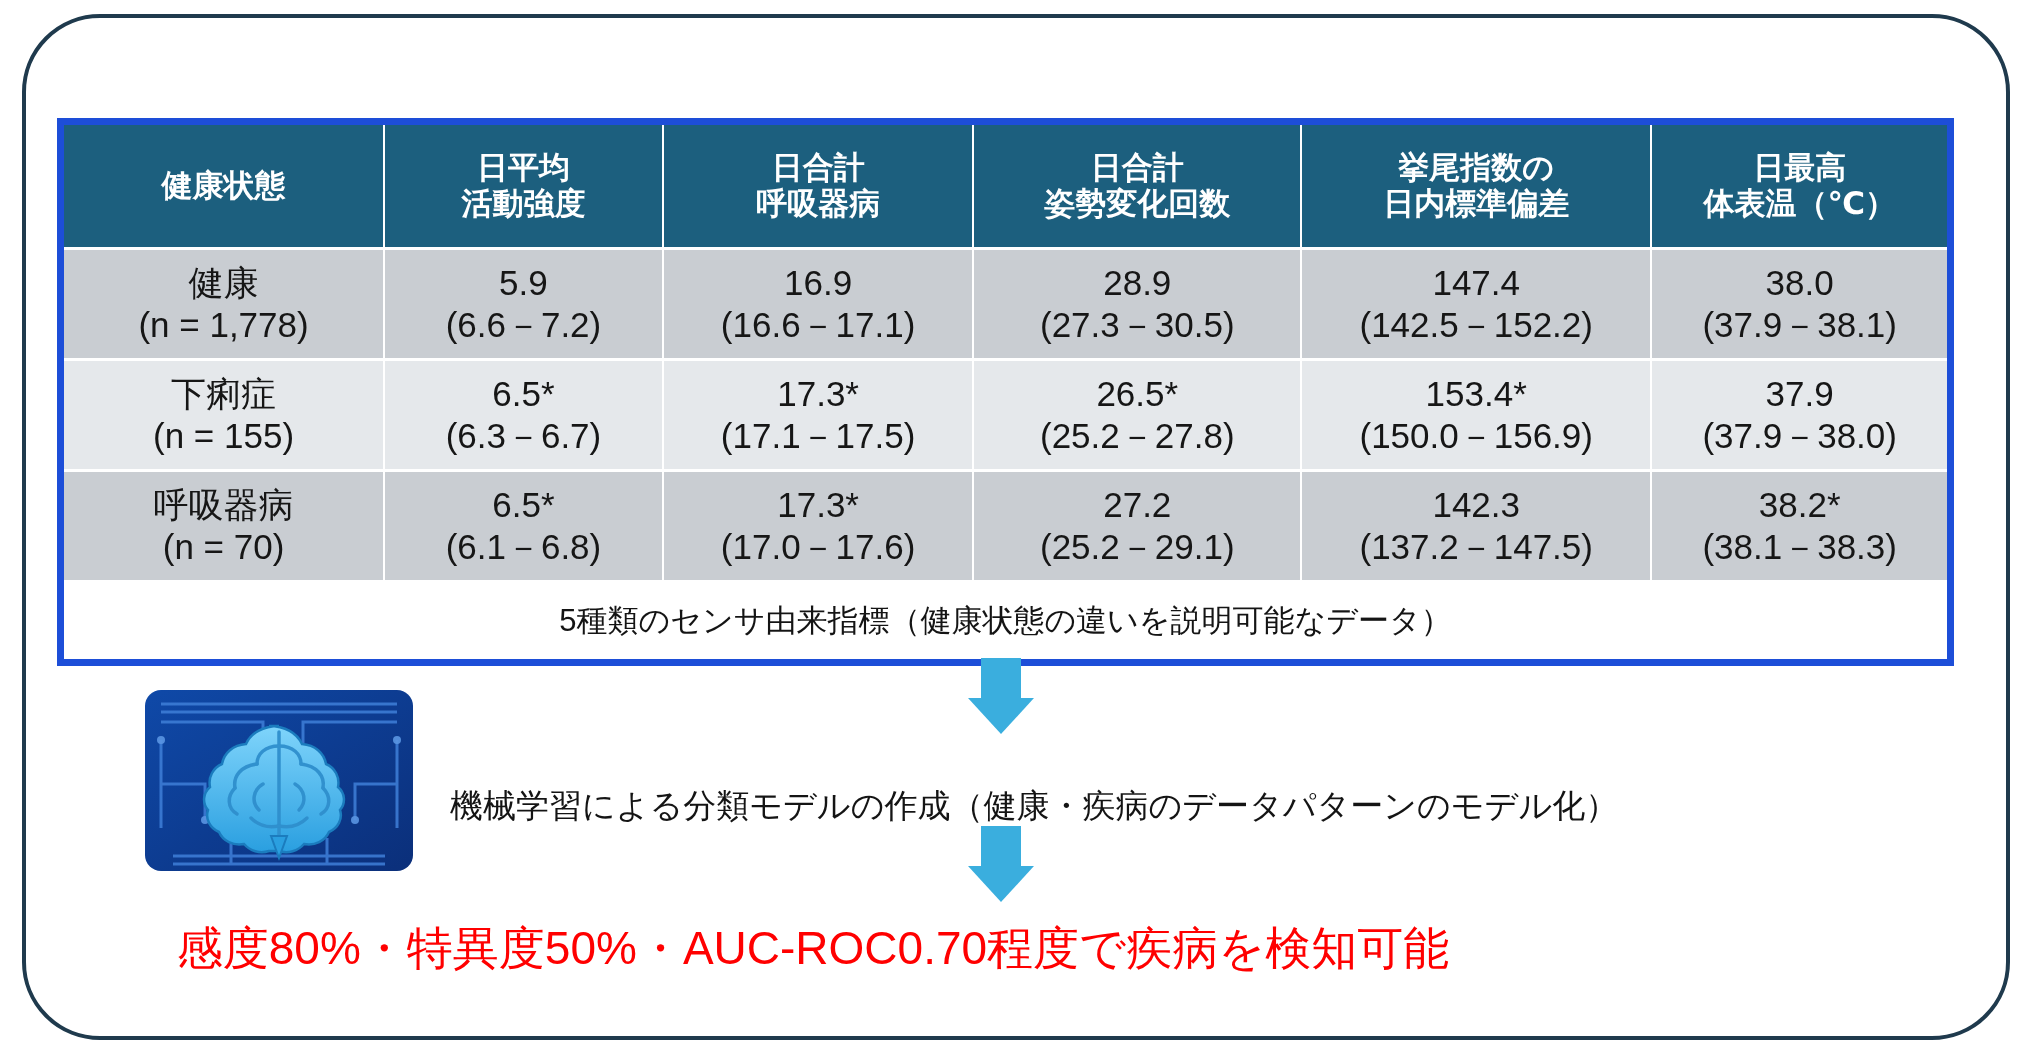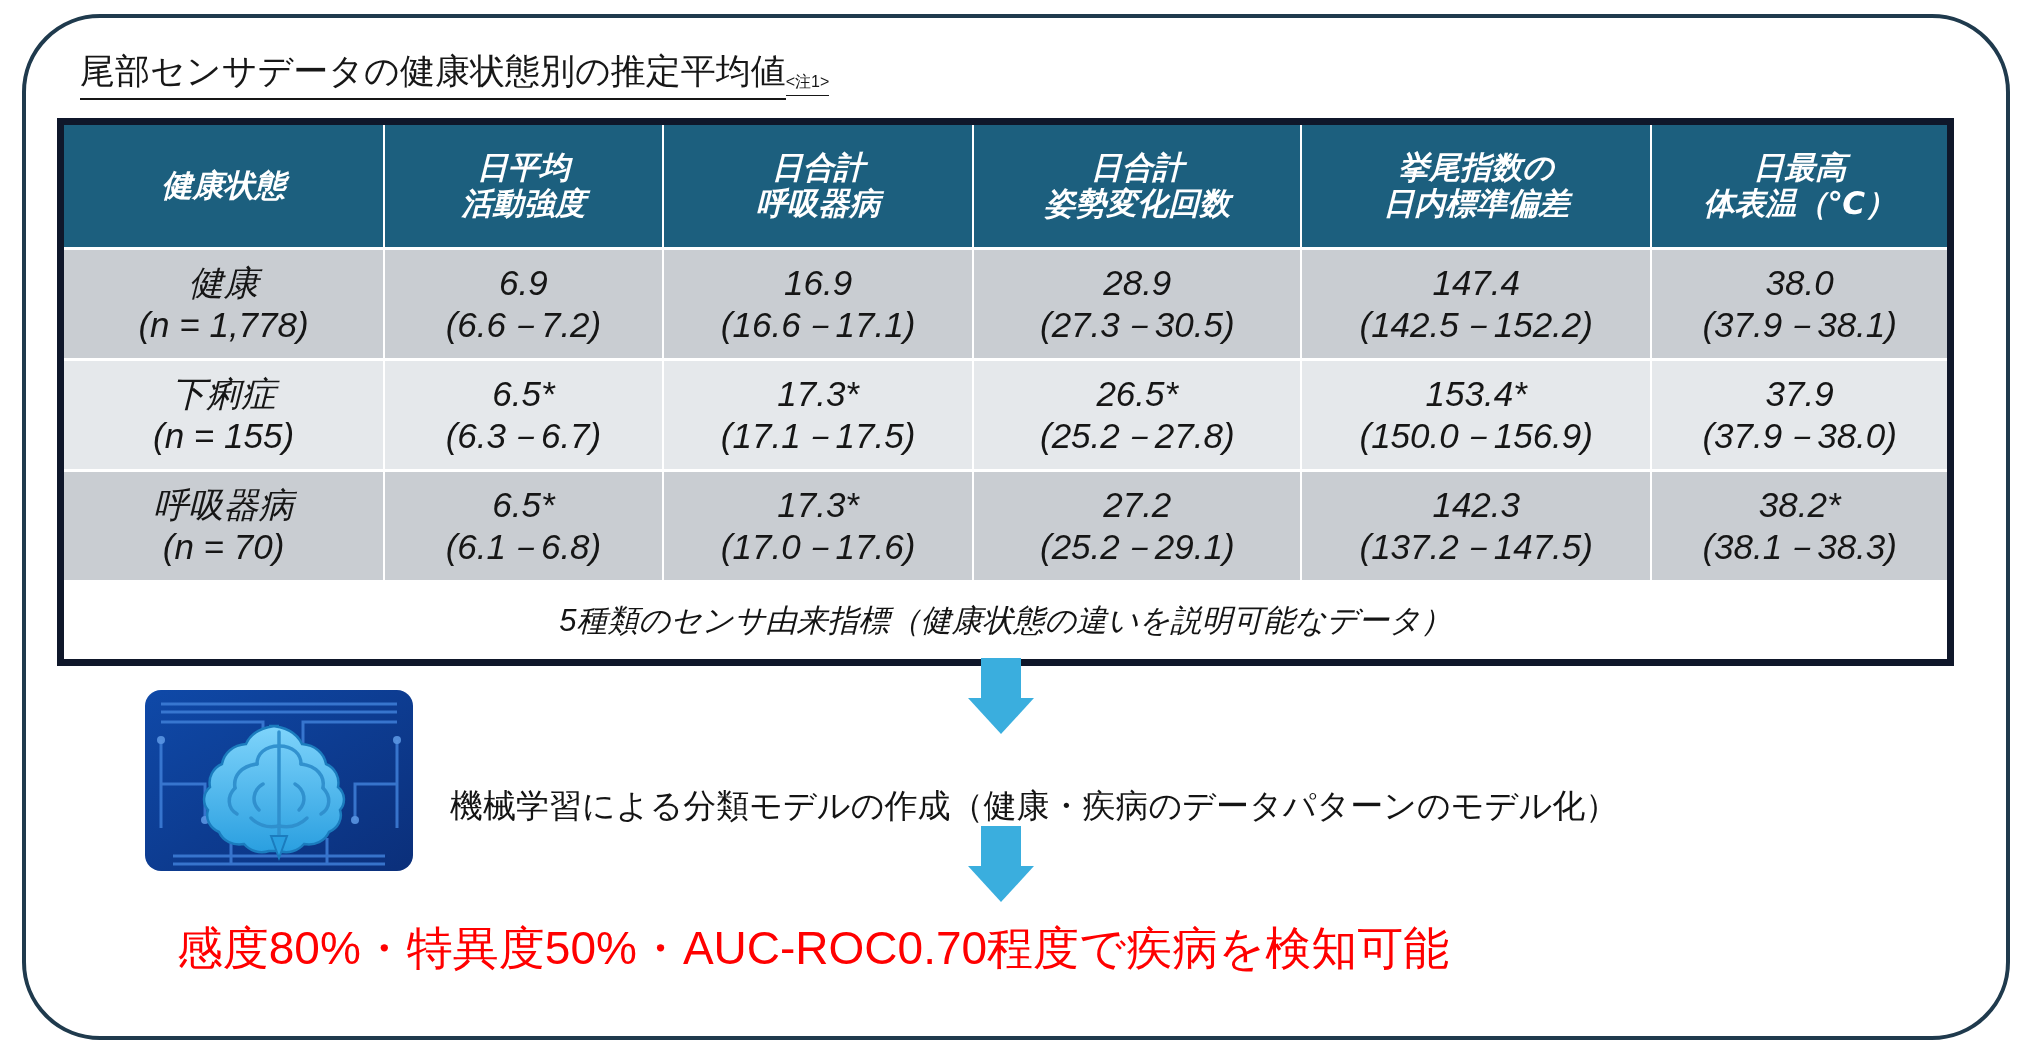--- a/index.html
+++ b/index.html
@@ -45,24 +45,23 @@
     padding-bottom:2px;
     margin-bottom:4px;
     white-space:nowrap;
   }
 
   
   .table-outer{
     position:absolute;
     left:57px;top:118px;
     width:1897px;
-    background:#0f172a;
+    background:#1d4ed8;
     padding:7px;
     box-sizing:border-box;
-    font-style:italic;
   }
   table.main{
     border-collapse:collapse;
     width:100%;
     table-layout:fixed;
     background:#ffffff;
   }
   table.main th, table.main td{
     border:none;
     text-align:center;
@@ -169,24 +168,20 @@
     white-space:nowrap;
   }
 </style>
 </head>
 <body>
 
 <div id="stage">
 
   <div class="frame"></div>
 
-  <div class="title-wrap">
-    <span class="title-text">尾部センサデータの健康状態別の推定平均値</span>
-    <span class="title-sup">&lt;注1&gt;</span>
-  </div>
 
   <div class="table-outer">
     <table class="main">
       <colgroup>
         <col class="c1">
           <col class="c2">
           <col class="c3">
           <col class="c4">
           <col class="c5">
           <col class="c6">
@@ -219,21 +214,21 @@
         </tr>
       </thead>
       <tbody>
 
         <tr class="r-odd">
           <td>
             <span>健康</span>
             <span class="sub">(n = 1,778)</span>
           </td>
           <td>
-            <span>6.9</span>
+            <span>5.9</span>
             <span class="sub">(6.6－7.2)</span>
           </td>
           <td>
             <span>16.9</span>
             <span class="sub">(16.6－17.1)</span>
           </td>
           <td>
             <span>28.9</span>
             <span class="sub">(27.3－30.5)</span>
           </td>

